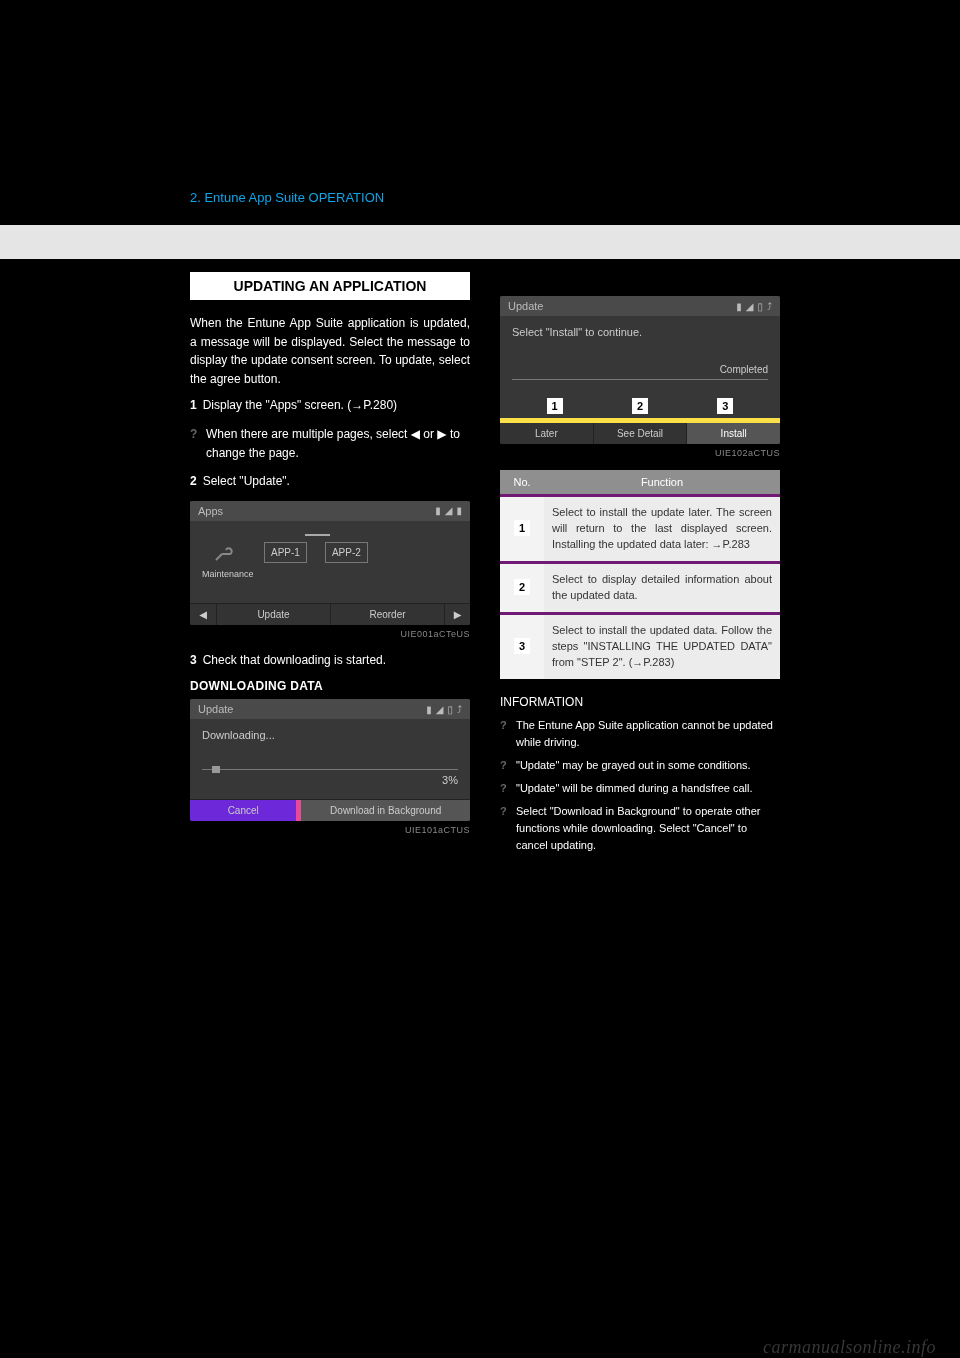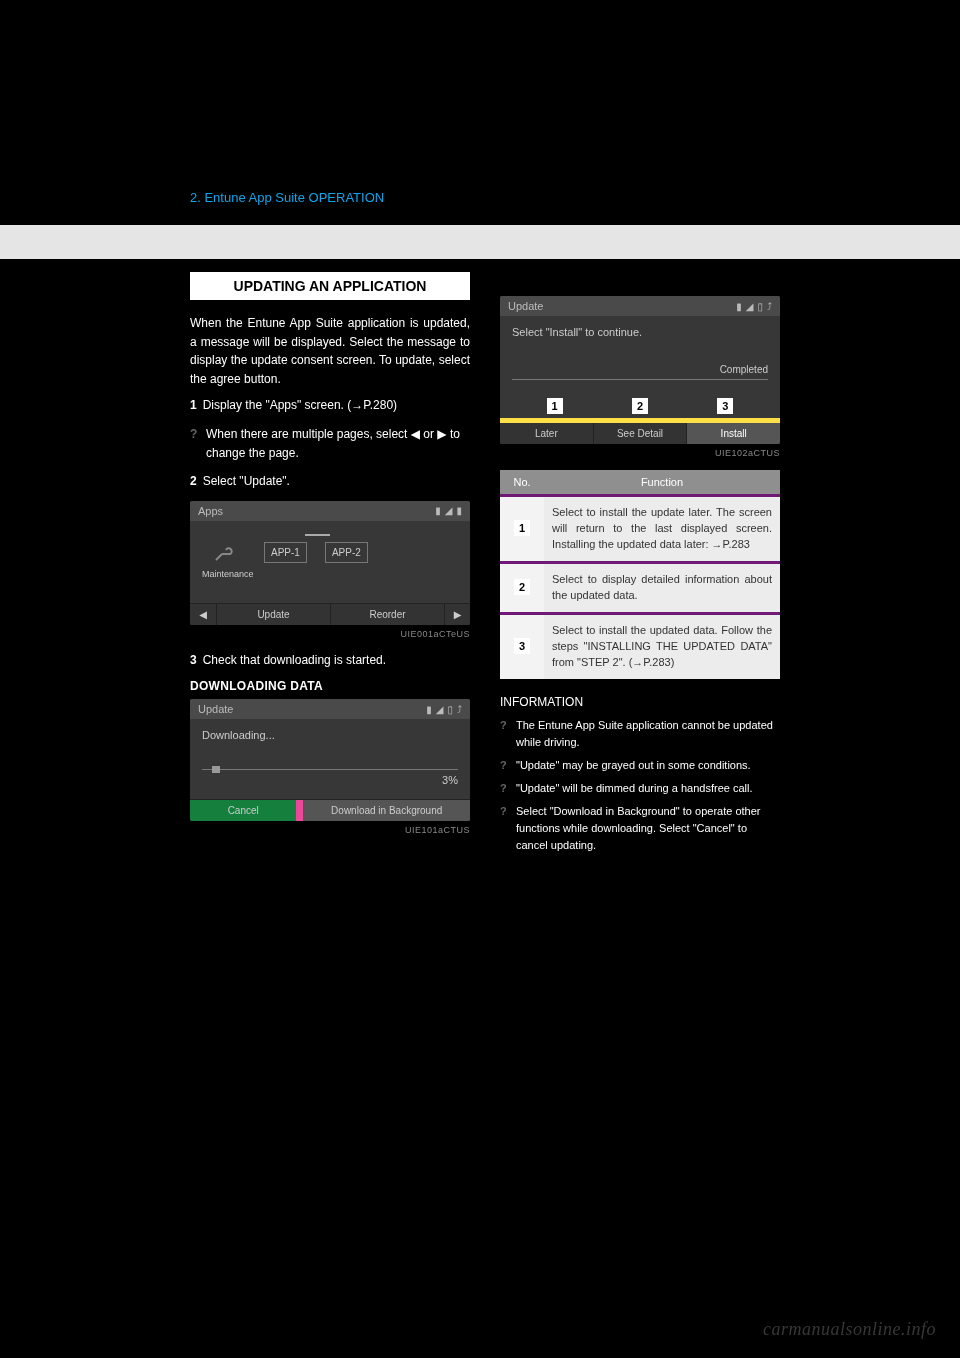--- a/index.html
+++ b/index.html
@@ -32,41 +32,41 @@
   .sc-app-icon { width: 30px; height: 24px; margin: 0 auto 3px; display:flex; align-items:center; justify-content:center; }
   .sc-app-btn { border:1px solid #777; padding:4px 6px; font-size:10px; color:#ccc; text-align:center; }
   .sc-bottombar { display:flex; border-top:1px solid #222; background:#333; }
   .sc-bottombar .bbtn { flex:1; text-align:center; padding:5px 2px; font-size:10px; color:#ccc; border-left:1px solid #222; }
   .sc-bottombar .bbtn:first-child { border-left:none; }
   .sc-bottombar .arrow { flex: 0 0 26px; }
   .sc-caption-id { text-align:right; font-size:9px; color:#888; letter-spacing:0.5px; margin-bottom:12px; }
   .sc-progress-line { height:1px; background:#777; margin:28px 0 4px; position:relative; }
   .sc-progress-line .knob { position:absolute; left:10px; top:-3px; width:8px; height:7px; background:#999; }
   .sc-progress-pct { text-align:right; font-size:11px; color:#ccc; margin-bottom:18px; }
-  .sc-bottombar2 { display:flex; border-top:1px solid #222; background:#15803d; }
-  .sc-bottombar2 .bbtn { text-align:center; padding:5px 4px; font-size:10px; color:#ccc; border-left:7px solid #ec4899; }
+  .sc-bottombar2 { display:flex; border-top:1px solid #222; background:#6d28d9; }
+  .sc-bottombar2 .bbtn { text-align:center; padding:5px 4px; font-size:10px; color:#ccc; border-left:5px solid #ec4899; }
   .sc-bottombar2 .bbtn:first-child { border-left:none; flex:0 0 38%; }
   .sc-bottombar2 .bbtn:last-child { flex:1; background:#555; }
   .sc-completed-row { text-align:right; font-size:10px; color:#ccc; margin:26px 0 4px;}
   .sc-completed-line { height:1px; background:#777; margin-bottom:6px;}
   .sc-numicon-row { display:flex; padding:0 12px 4px; }
   .sc-numicon-row .cell { flex:1; text-align:center; }
   .numicon { display:inline-block; width:16px; height:16px; background:#fff; color:#000; font-size:11px; font-weight:bold; line-height:16px; text-align:center; }
   .sc-bottombar3 { display:flex; border-top:5px solid #fde047; background:#333; }
   .sc-bottombar3 .bbtn { flex:1; text-align:center; padding:5px 2px; font-size:10px; color:#ccc; border-left:1px solid #222; }
   .sc-bottombar3 .bbtn:first-child { border-left:none; }
   .sc-bottombar3 .bbtn.install { background:#555; color:#fff; }
   .func-table { width: 280px; border-collapse: collapse; background: #ececec; color:#333; font-size:11px; margin-bottom:16px; }
   .func-table th { background:#8f8f8f; color:#fff; font-weight:normal; padding:6px 12px; text-align:center; font-size:11px; }
   .func-table td { padding:8px 8px; vertical-align:middle; text-align:justify; line-height:1.45; }
   .func-table tr.row td { border-top: 3px solid #701a75; }
   .func-table td.numcell { width:44px; text-align:center; background:#f3f3f3; }
   .info-title { font-size:12px; color:#fff; margin:4px 0 8px; }
   .info-bullets .bullet-line { font-size:11px; margin-bottom:6px; }
-  .watermark { position:absolute; bottom:18px; right:24px; color:#373737; font-size:18px; font-style:italic; font-family: Georgia, 'Times New Roman', serif; letter-spacing:0.5px; }
+  .watermark { position:absolute; bottom:0; right:24px; color:#373737; font-size:18px; font-style:italic; font-family: Georgia, 'Times New Roman', serif; letter-spacing:0.5px; }
 </style>
 </head>
 <body>
 
 <div class="page">
   <div class="header-bar"></div>
   <div class="header-text">2. Entune App Suite OPERATION</div>
   <div class="pagenum-bar"></div>
 
   <div class="content">

